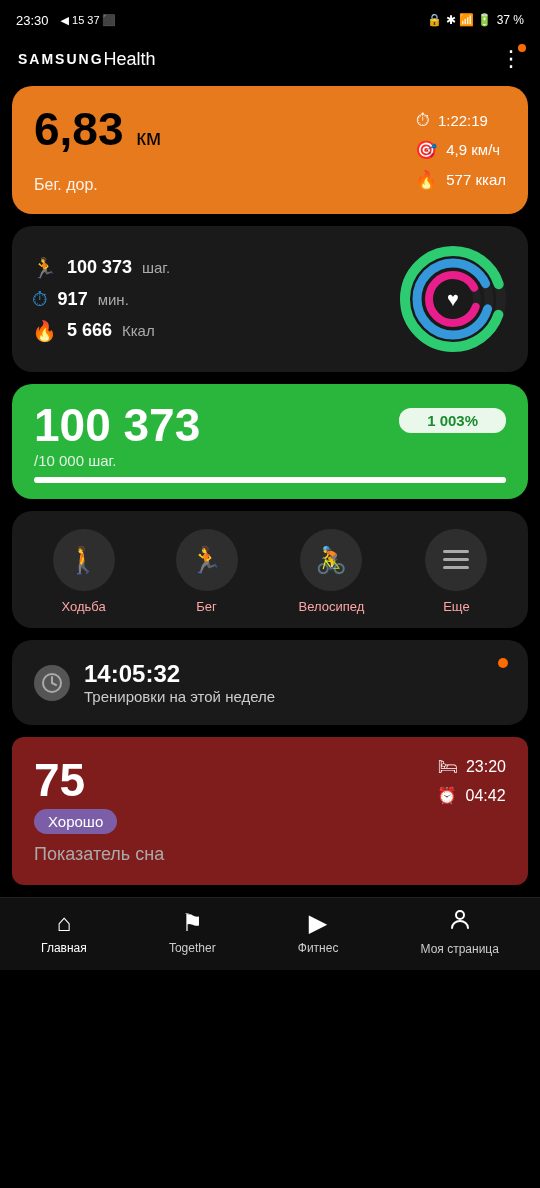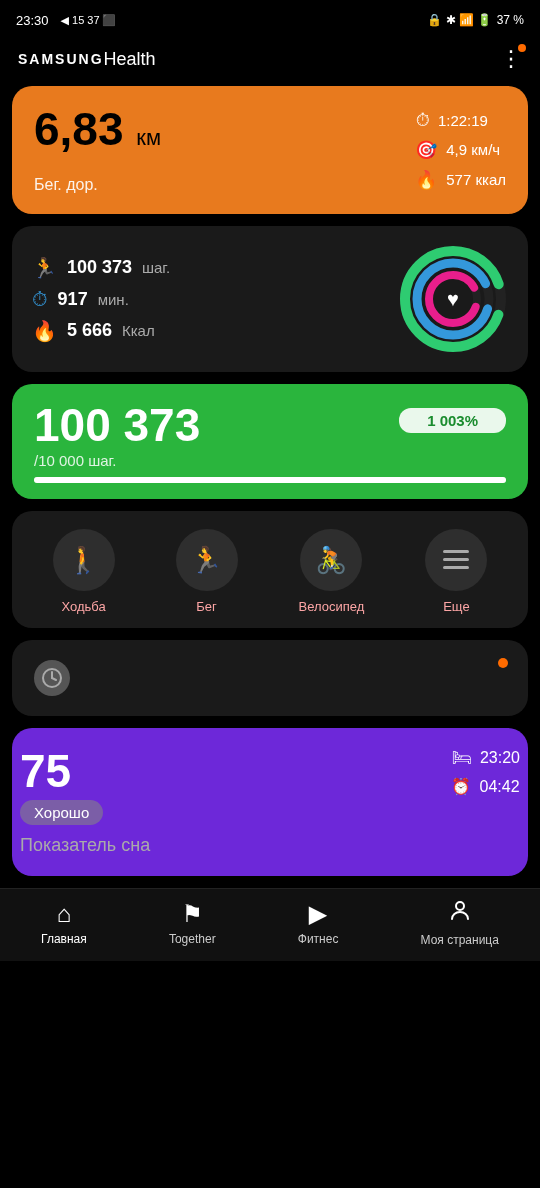--- a/index.html
+++ b/index.html
@@ -166,23 +166,23 @@
     .training-orange-dot {
       width: 10px; height: 10px;
       background: #ff6b00;
       border-radius: 50%;
       position: absolute;
       top: 18px; right: 20px;
     }
 
     
     .sleep-card {
-      background: #6d28d9;
-      border-radius: 20px;
-      padding: 20px 8px;
+      background: #7f1d1d;
+      border-radius: 12px;
+      padding: 20px 22px;
       display: flex;
       justify-content: space-between;
       align-items: flex-start;
     }
     .sleep-left { display: flex; flex-direction: column; gap: 6px; }
     .sleep-score { font-size: 46px; font-weight: 700; color: #fff; line-height: 1; }
     .sleep-badge {
       background: #7b5ea7;
       color: #fff;
       border-radius: 16px;
@@ -347,20 +347,24 @@
   </div>
 
   <div class="training-card">
     <div class="clock-icon-circle">
       <svg width="22" height="22" viewBox="0 0 22 22">
         <circle cx="11" cy="11" r="9" fill="none" stroke="#aaa" stroke-width="2"></circle>
         <line x1="11" y1="11" x2="11" y2="5" stroke="#aaa" stroke-width="2" stroke-linecap="round"></line>
         <line x1="11" y1="11" x2="15" y2="13" stroke="#aaa" stroke-width="2" stroke-linecap="round"></line>
       </svg>
     </div>
+    <div>
+      <div class="training-timer">14:05:32</div>
+      <div class="training-label">Тренировки на этой неделе</div>
+    </div>
     <div class="training-orange-dot"></div>
   </div>
 
   <div class="sleep-card">
     <div class="sleep-left">
       <div class="sleep-score">75</div>
       <div class="sleep-badge">Хорошо</div>
       <div class="sleep-label">Показатель сна</div>
     </div>
     <div class="sleep-right">

